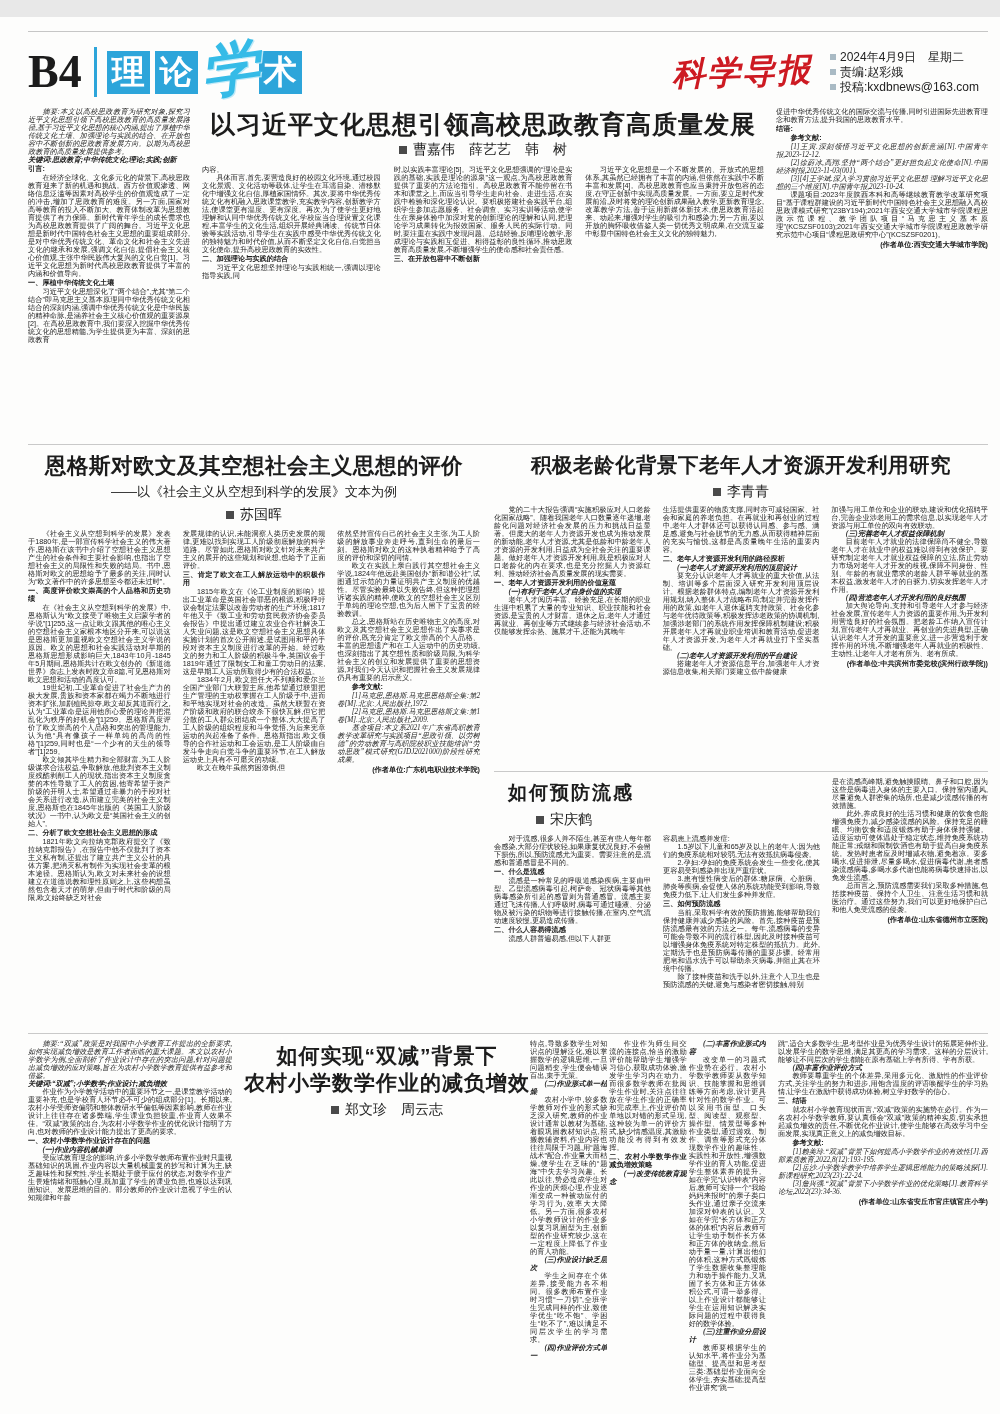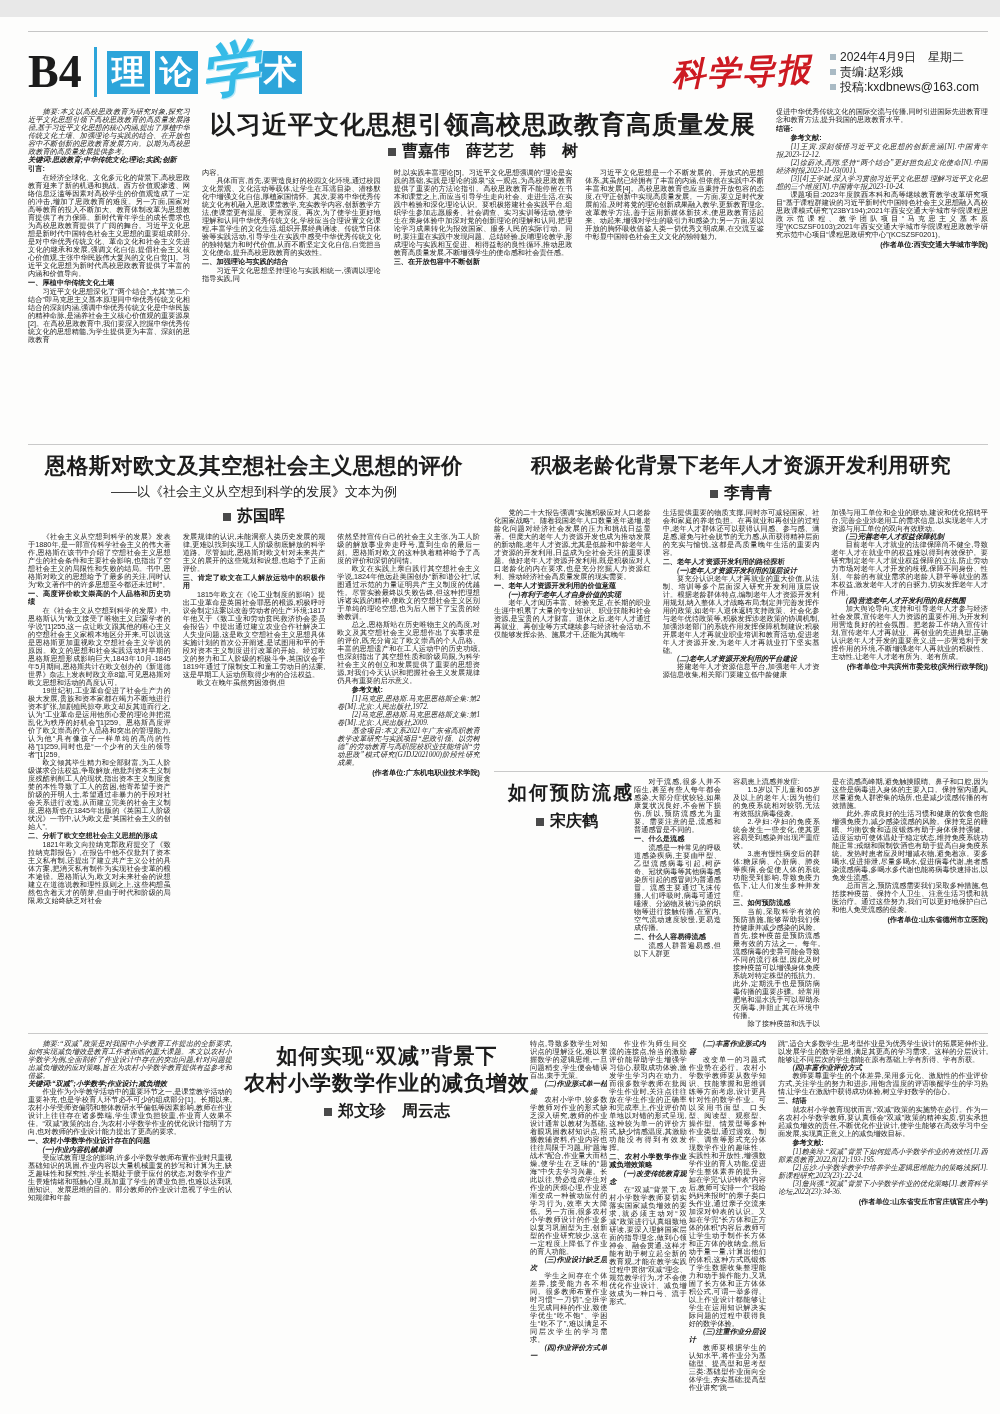--- a/index.html
+++ b/index.html
@@ -32,21 +32,21 @@
   .t-c{text-indent:0;}
   .t-h{font-weight:bold;text-indent:0;margin:1px 0 1px 0 !important;}
   .t-h2{font-weight:bold;text-indent:2em;margin:1px 0 !important;}
   .t-s{font-weight:bold;font-style:italic;text-indent:2em;font-family:"Liberation Serif",serif;}
   .t-abs,.t-k,.t-r{font-family:"Liberation Serif",serif;font-style:italic;}
   .t-abs{text-indent:2em;}
   .t-k{text-indent:0;font-weight:bold;}
   .t-r{text-indent:2em;}
   .t-au{font-weight:bold;text-align:right;text-indent:0;margin-top:2px !important;}
 
-  .byline{font-size:16px;font-weight:bold;text-align:center;}
+  .byline{font-size:14px;font-weight:normal;text-align:center;}
   .byline .sq{display:inline-block;width:8px;height:8px;background:#4a4a4a;margin-right:6px;}
 
   
   .band1{display:flex;gap:12px;height:330px;}
   .b1-left{width:162px;flex:0 0 auto;}
   .b1-mid{flex:1;display:flex;flex-direction:column;min-width:0;}
   .a1-titlebox{text-align:center;padding:0 0 7px 0;}
   .a1-title{font-size:25px;font-weight:bold;letter-spacing:1px;white-space:nowrap;}
   .b1-cols{display:flex;gap:13px;flex:1;overflow:hidden;}
   .b1-cols .col{flex:1;min-width:0;}
@@ -62,21 +62,21 @@
   .a2-cols .col{flex:1;min-width:0;}
 
   .b2-right{flex:1;display:flex;flex-direction:column;min-width:0;}
   .a3{height:314px;display:flex;flex-direction:column;align-items:center;}
   .a3-title{font-size:20.5px;font-weight:bold;text-align:center;letter-spacing:0.5px;white-space:nowrap;}
   .a3 .byline{margin:4px 0 5px 0;}
   .a3-cols{display:flex;gap:12px;flex:1;overflow:hidden;}
   .a3-cols .col{flex:1;min-width:0;}
 
   .a4{flex:1;display:flex;gap:12px;overflow:hidden;}
-  .a4-main{width:66%;display:flex;min-width:0;}
+  .a4-main{width:66%;display:flex;flex-direction:column;min-width:0;}
   .a4-head{padding:2px 0 6px 14px;}
   .a4-title{font-size:19px;font-weight:bold;letter-spacing:2px;}
   .a4-head .byline{text-align:left;margin:5px 0 0 28px;}
   .a4-cols{display:flex;gap:12px;flex:1;overflow:hidden;}
   .a4-cols .col{flex:1;min-width:0;}
   .a4-col3{flex:1;min-width:0;}
 
   
   .band3{display:flex;gap:12px;height:386px;}
   .b3-left{width:204px;flex:0 0 auto;}
@@ -177,20 +177,21 @@
             <p class="t-p">在《社会主义从空想到科学的发展》中,恩格斯认为“欧文接受了唯物主义启蒙学者的学说”[1]255,这一点让欧文跟其他的唯心主义的空想社会主义家根本地区分开来,可以说这是恩格斯更加重视欧文空想社会主义学说的原因。欧文的思想和社会实践活动对早期的恩格斯思想形成影响巨大,1843年10月-1845年5月期间,恩格斯共计在欧文创办的《新道德世界》杂志上发表时政文章8篇,可见恩格斯对欧文思想和活动的高度认可。</p>
             <p class="t-p">19世纪初,工业革命促进了社会生产力的极大发展,贵族和资本家都在竭力不断地进行资本扩张,加剧殖民掠夺,欧文却反其道而行之,认为“工业革命是运用他所心爱的理论并把混乱化为秩序的好机会”[1]259。恩格斯高度评价了欧文崇高的个人品格和突出的管理能力,认为他“具有像孩子一样单纯的高尚的性格”[1]259,同时也是“一个少有的天生的领导者”[1]259。</p>
             <p class="t-p">欧文倾其毕生精力和全部财富,为工人阶级谋求合法权益,争取解放,他批判资本主义制度残酷剥削工人的现状,指出资本主义制度贪婪的本性导致了工人的贫困,他寄希望于资产阶级的开明人士,希望通过非暴力的手段对社会关系进行改造,从而建立完美的社会主义制度,恩格斯也在1845年出版的《英国工人阶级状况》一书中,认为欧文是“英国社会主义的创始人”。</p>
             <p class="t-h">二、分析了欧文空想社会主义思想的形成</p>
             <p class="t-p">1821年欧文向拉纳克郡政府提交了《致拉纳克郡报告》,在报告中他不仅批判了资本主义私有制,还提出了建立共产主义公社的具体方案,把消灭私有制作为实现社会变革的根本途径。恩格斯认为,欧文对未来社会的设想建立在道德说教和理性原则之上,这些构想虽然包含着天才的萌芽,但由于时代和阶级的局限,欧文始终缺乏对社会</p>
           </div>
         <div class="col txtcol">
             <p class="t-c">发展规律的认识,未能洞察人类历史发展的规律,更难以找到实现工人阶级彻底解放的科学道路。尽管如此,恩格斯对欧文针对未来共产主义的展开的这些规划和设想,也给予了正面评价。</p>
             <p class="t-h">三、肯定了欧文在工人解放运动中的积极作用</p>
             <p class="t-p">1815年欧文在《论工业制度的影响》提出工业革命是英国社会罪恶的根源,积极呼吁议会制定法案以改善劳动者的生产环境;1817年他又于《致工业和劳动贫民救济协会委员会报告》中提出通过建立农业合作社解决工人失业问题,这是欧文空想社会主义思想具体实施计划的首次公开阐述,是试图用和平的手段对资本主义制度进行改革的开始。经过欧文的努力和工人阶级的积极斗争,英国议会于1819年通过了限制女工和童工劳动日的法案,这是早期工人运动所取得少有的合法权益。</p>
+            <p class="t-p">1834年2月,欧文担任大不列颠和爱尔兰全国产业部门大联盟主席,他希望通过联盟把生产管理的主动权掌握在工人阶级手中,进而和平地实现对社会的改造。虽然大联盟在资产阶级和政府的联合绞杀下很快瓦解,但它把分散的工人群众团结成一个整体,大大提高了工人阶级的组织程度和斗争觉悟,为后来宪章运动的兴起准备了条件。恩格斯指出,欧文领导的合作社运动和工会运动,是工人阶级由自发斗争走向自觉斗争的重要环节,在工人解放运动史上具有不可磨灭的功绩。</p>
             <p class="t-p">欧文在晚年虽然穷困潦倒,但</p>
           </div>
         <div class="col txtcol">
             <p class="t-c">依然坚持宣传自己的社会主义主张,为工人阶级的解放事业奔走呼号,直到生命的最后一刻。恩格斯对欧文的这种执着精神给予了高度的评价和深切的同情。</p>
             <p class="t-p">欧文在实践上亲自践行其空想社会主义学说,1824年他远赴美国创办“新和谐公社”,试图通过示范的力量证明共产主义制度的优越性。尽管实验最终以失败告终,但这种把理想诉诸实践的精神,使欧文的空想社会主义区别于单纯的理论空想,也为后人留下了宝贵的经验教训。</p>
             <p class="t-p">总之,恩格斯站在历史唯物主义的高度,对欧文及其空想社会主义思想作出了实事求是的评价,既充分肯定了欧文崇高的个人品格、丰富的思想遗产和在工人运动中的历史功绩,也深刻指出了其空想性质和阶级局限,为科学社会主义的创立和发展提供了重要的思想资源,对我们今天认识和把握社会主义发展规律仍具有重要的启示意义。</p>
             <p class="t-h2">参考文献:</p>
             <p class="t-r">[1]马克思,恩格斯.马克思恩格斯全集:第2卷[M].北京:人民出版社,1972.</p>
             <p class="t-r">[2]马克思,恩格斯.马克思恩格斯文集:第1卷[M].北京:人民出版社,2009.</p>
             <p class="t-r">基金项目:本文系2021年广东省高职教育教学改革研究与实践项目“思政引领、以劳树德”的劳动教育与高职院校职业技能培训“劳动思政”模式研究(GJDJ2021000)阶段性研究成果。</p>
@@ -289,21 +290,20 @@
             <p class="t-s">(二)作业形式单一枯燥</p>
             <p class="t-p">农村小学中,较多数学教师对作业的形式缺乏深入研究,教师的作业设计通常以教材为基础,着眼巩固教材知识点,照搬教辅资料,作业内容也往往局限于习题,用“题海战术”配合,作业量大而枯燥,使学生在乏味的“题海”中失去学习兴趣。长此以往,势必造成学生对作业的厌烦心理,作业逐渐变成一种被动应付的学习行为,效率大大降低。另一方面,很多农村小学教师设计的作业多以复习巩固型为主,创新型的作业研究较少,这在一定程度上降低了作业的育人功能。</p>
             <p class="t-s">(三)作业设计缺乏层次</p>
             <p class="t-p">学生之间存在个体差异,接受能力各不相同。很多教师布置作业时习惯“一刀切”,全班学生完成同样的作业,致使学优生“吃不饱”、学困生“吃不了”,难以满足不同层次学生的学习需求。</p>
             <p class="t-s">(四)作业评价方式单一</p>
           </div>
         <div class="col txtcol">
             <p class="t-p">作业作为师生间交流的连接点,恰当的激励评价能帮助学生增强学习信心,获取成功体验,激发学生学习内在动力。而很多数学教师在批阅学生作业时,关注点往往放在学生作业的正确率和完成率上,作业评价简单地以对错的形式呈现,这种较为单一的评价方式,缺少情感温度,其激励功能没有得到有效发挥。</p>
             <p class="t-h">二、农村小学数学作业减负增效策略</p>
             <p class="t-s">(一)改变传统教育观念</p>
-            <p class="t-p">在“双减”背景下,农村小学数学教师要切实落实国家减负增效的要求,就必须主动对“双减”政策进行认真细致地研读,要深入理解国家层面的指导理念,做到心领神会、融会贯通,这样才能有助于树立起全新的教育观,才能在教学实践过程中贯彻“双减”理念、规范教学行为,才不会使优化作业设计、减负增效成为一种口号、流于形式。</p>
           </div>
         <div class="col txtcol">
             <p class="t-s">(二)丰富作业形式内容</p>
             <p class="t-p">改变单一的习题式作业势在必行。农村小学数学教师要从数学知识、技能掌握和思维训练等方面考虑,设计更具针对性的数学作业。可以采用书面型、口头型、阅读型、观察型、操作型、情景型等多种作业类型,通过游戏、制作、调查等形式充分体现数学作业的趣味性、实践性和开放性,增强数学作业的育人功能,促进学生整体素养的提升。如在学完“认识钟表”内容后,教师可安排一个“我给妈妈来报时”的亲子类口头作业,通过亲子交流来加深对钟表的认识。又如在学完“长方体和正方体的体积”内容后,教师可让学生动手制作长方体和正方体的收纳盒,然后动手量一量,计算出他们的体积,这种方式既锻炼了学生数据收集整理能力和动手操作能力,又巩固了长方体和正方体体积公式,可谓一举多得。以上作业设计都能够让学生在运用知识解决实际问题的过程中获得良好的数学体验。</p>
             <p class="t-s">(三)注重作业分层设计</p>
             <p class="t-p">教师要根据学生的认知水平,将作业分为基础型、提高型和思考型三类:基础型作业面向全体学生,夯实基础;提高型作业讲究“跳一</p>
           </div>
       </div>
     </div>
     <div class="b3-right txtcol">

